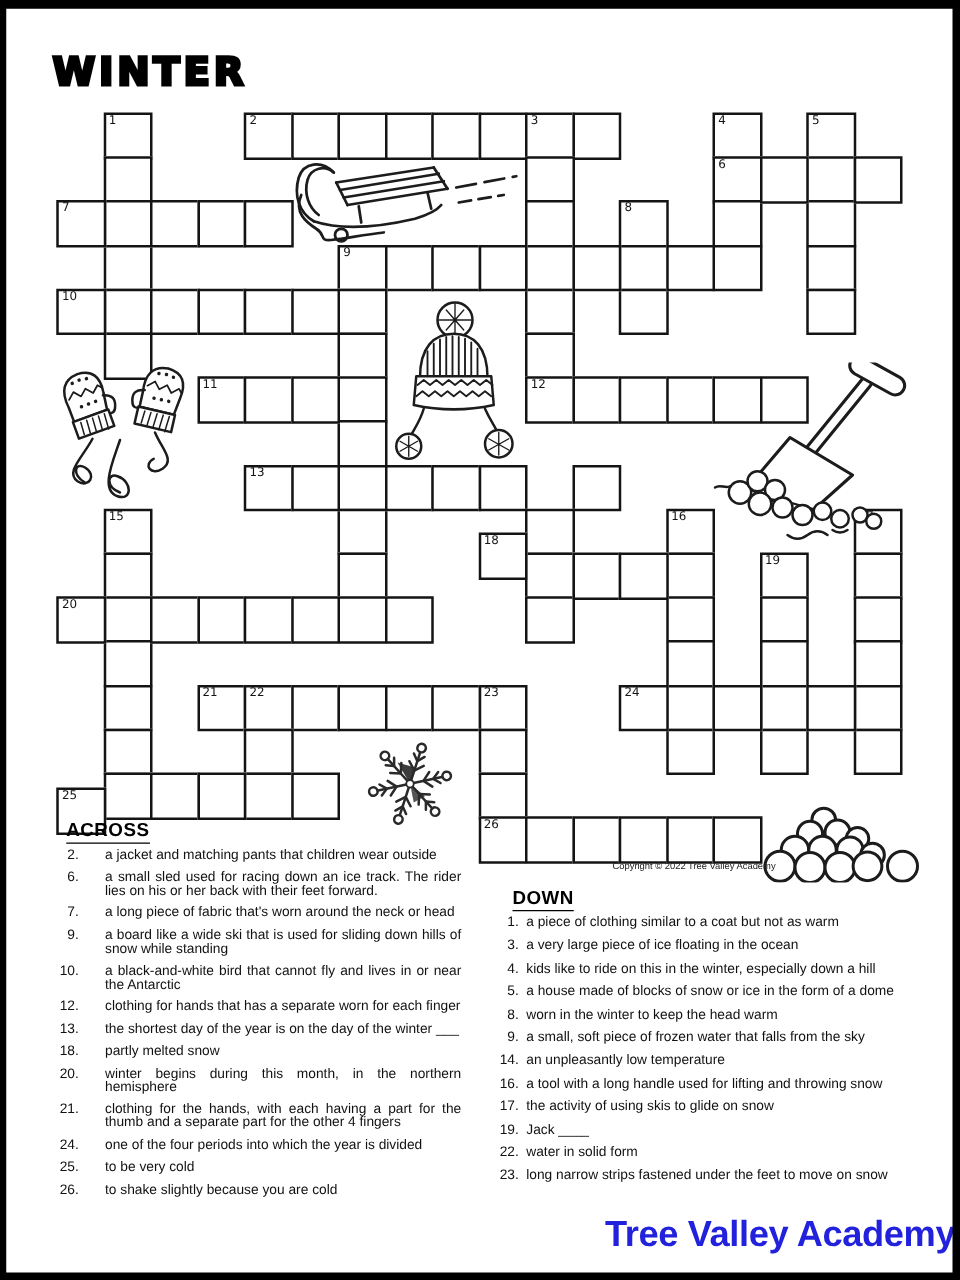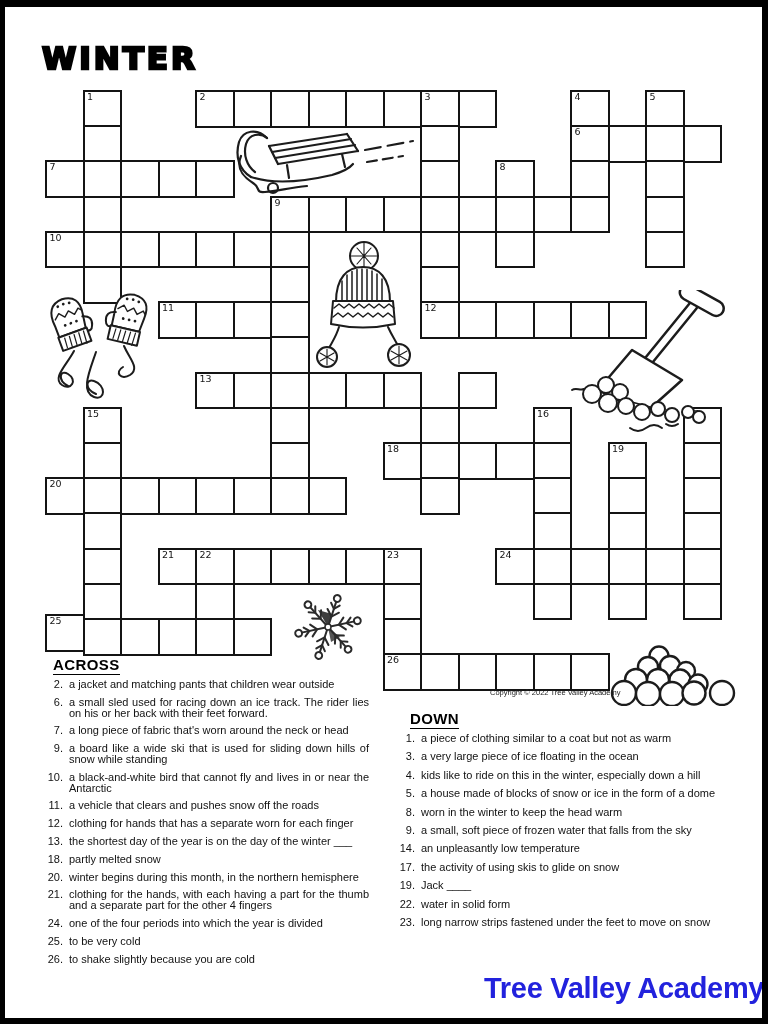--- a/index.html
+++ b/index.html
@@ -15,21 +15,21 @@
   .cell{position:absolute;width:39.9px;height:37.6px;border:2.4px solid #141414;
         box-sizing:border-box;background:#fff;}
   .cnum{position:absolute;top:0px;left:2.5px;font:9.5px "DejaVu Sans",sans-serif;
         color:#141414;line-height:10px;}
   .illus{position:absolute;z-index:2;}
   .clues{position:absolute;z-index:3;}
   .clue-head{font-size:15px;font-weight:bold;letter-spacing:.4px;color:#000;
              border-bottom:1.8px solid #000;display:inline-block;padding-bottom:1px;}
   .clue{display:flex;margin-bottom:7px;font-size:11px;line-height:10.8px;color:#111;}
   .cn{flex:0 0 26px;text-align:right;padding-right:6px;}
-  .across-list .ct{width:300px;text-align:justify;}
+  .across-list .ct{width:300px;text-align:justify;margin-left:15px;}
   .down-list{margin-top:0;}
   .down-list .clue{margin-bottom:7.6px;}
   .down-list .ct{width:336px;text-align:left;}
   .copyright{position:absolute;left:490px;top:688px;font-size:7.5px;color:#222;
              white-space:nowrap;z-index:3;}
   .brand{position:absolute;left:484px;top:972px;font-size:29px;font-weight:bold;
          letter-spacing:-0.3px;z-index:3;}
   svg{display:block;}
 </style>
 </head>
@@ -162,21 +162,21 @@
       <div class="cell" style="left: 487.5px; top: 457.6px;"></div>
       <div class="cell" style="left: 487.5px; top: 492.8px;"></div>
       <div class="cell" style="left: 637.5px; top: 316.8px;">
         <span class="cnum">17</span>
       </div>
       <div class="cell" style="left: 637.5px; top: 352px;"></div>
       <div class="cell" style="left: 637.5px; top: 387.2px;"></div>
       <div class="cell" style="left: 637.5px; top: 422.4px;"></div>
       <div class="cell" style="left: 637.5px; top: 457.6px;"></div>
       <div class="cell" style="left: 637.5px; top: 492.8px;"></div>
-      <div class="cell" style="left: 337.5px; top: 352px;">
+      <div class="cell" style="left: 337.5px; top: 336px;">
         <span class="cnum">18</span>
       </div>
       <div class="cell" style="left: 412.5px; top: 352px;"></div>
       <div class="cell" style="left: 450px; top: 352px;"></div>
       <div class="cell" style="left: 562.5px; top: 352px;">
         <span class="cnum">19</span>
       </div>
       <div class="cell" style="left: 562.5px; top: 387.2px;"></div>
       <div class="cell" style="left: 562.5px; top: 422.4px;"></div>
       <div class="cell" style="left: 562.5px; top: 457.6px;"></div>
@@ -207,21 +207,21 @@
       <div class="cell" style="left: 337.5px; top: 492.8px;"></div>
       <div class="cell" style="left: 337.5px; top: 528px;"></div>
       <div class="cell" style="left: 337.5px; top: 563.2px;">
         <span class="cnum">26</span>
       </div>
       <div class="cell" style="left: 450px; top: 457.6px;">
         <span class="cnum">24</span>
       </div>
       <div class="cell" style="left: 525px; top: 457.6px;"></div>
       <div class="cell" style="left: 600px; top: 457.6px;"></div>
-      <div class="cell" style="left: 0px; top: 524px; text-decoration: underline;">
+      <div class="cell" style="left: 0px; top: 540px; text-decoration: underline;">
         <span class="cnum">25</span>
       </div>
       <div class="cell" style="left: 75px; top: 528px;"></div>
       <div class="cell" style="left: 112.5px; top: 528px;"></div>
       <div class="cell" style="left: 187.5px; top: 528px;"></div>
       <div class="cell" style="left: 375px; top: 563.2px;"></div>
       <div class="cell" style="left: 412.5px; top: 563.2px;"></div>
       <div class="cell" style="left: 450px; top: 563.2px;"></div>
       <div class="cell" style="left: 487.5px; top: 563.2px;"></div>
       <div class="cell" style="left: 525px; top: 563.2px;"></div>
@@ -397,24 +397,20 @@
       </div>
       <div class="clue">
         <span class="cn">9.</span>
         <span class="ct">a board like a wide ski that is used for sliding down hills of snow while standing</span>
       </div>
       <div class="clue">
         <span class="cn">10.</span>
         <span class="ct">a black-and-white bird that cannot fly and lives in or near the Antarctic</span>
       </div>
       <div class="clue">
-        <span class="cn">11.</span>
-        <span class="ct">a vehicle that clears and pushes snow off the roads</span>
-      </div>
-      <div class="clue">
         <span class="cn">12.</span>
         <span class="ct">clothing for hands that has a separate worn for each finger</span>
       </div>
       <div class="clue">
         <span class="cn">13.</span>
         <span class="ct">the shortest day of the year is on the day of the winter ___</span>
       </div>
       <div class="clue">
         <span class="cn">18.</span>
         <span class="ct">partly melted snow</span>
@@ -467,20 +463,24 @@
       </div>
       <div class="clue">
         <span class="cn">9.</span>
         <span class="ct">a small, soft piece of frozen water that falls from the sky</span>
       </div>
       <div class="clue">
         <span class="cn">14.</span>
         <span class="ct">an unpleasantly low temperature</span>
       </div>
       <div class="clue">
+        <span class="cn">16.</span>
+        <span class="ct">a tool with a long handle used for lifting and throwing snow</span>
+      </div>
+      <div class="clue">
         <span class="cn">17.</span>
         <span class="ct">the activity of using skis to glide on snow</span>
       </div>
       <div class="clue">
         <span class="cn">19.</span>
         <span class="ct">Jack ____</span>
       </div>
       <div class="clue">
         <span class="cn">22.</span>
         <span class="ct">water in solid form</span>

